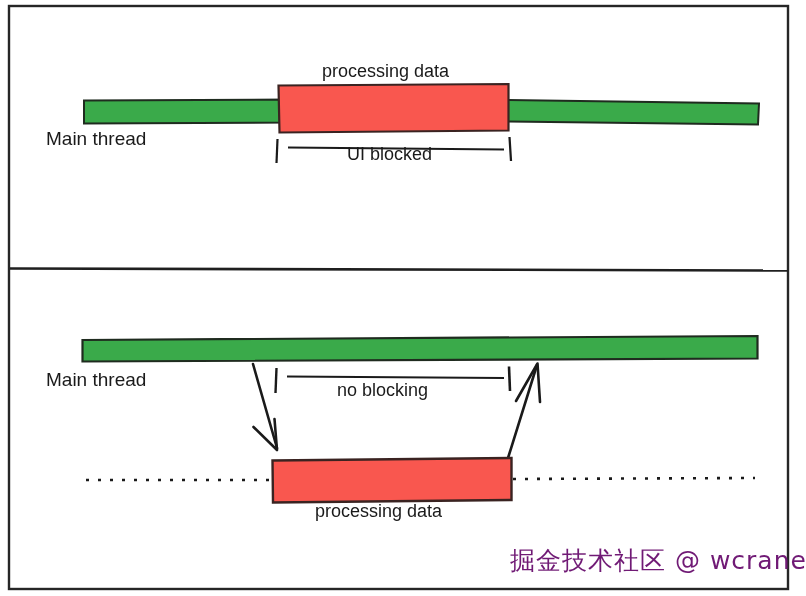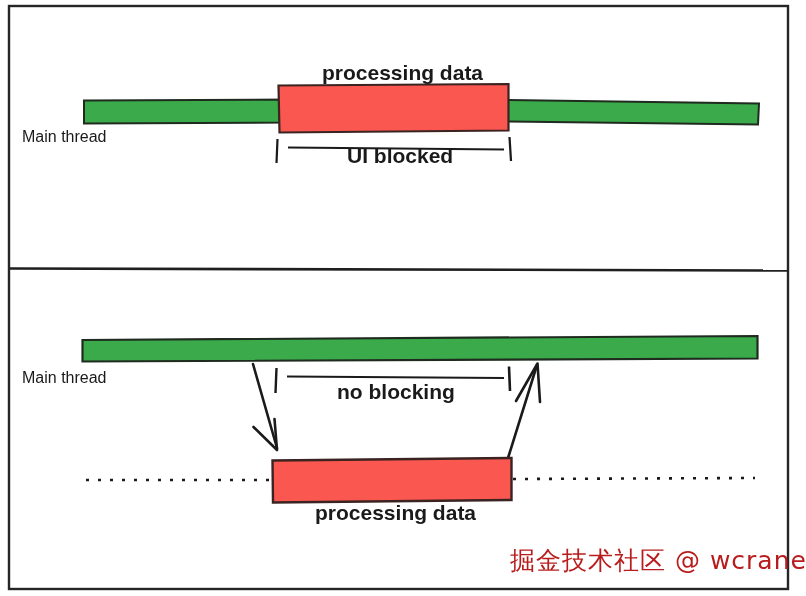--- a/index.html
+++ b/index.html
@@ -25,30 +25,30 @@
     height: 596px;
   }
   .lbl {
     position: absolute;
     color: #1a1a1a;
     white-space: nowrap;
     font-family: "Liberation Sans", sans-serif;
     font-weight: 400;
   }
   .lbl-thread {
-    font-size: 16px;
+    font-size: 19px;
+    margin-left: 24px;
   }
   .lbl-annot {
-    font-size: 21px;
-    font-weight: bold;
+    font-size: 18px;
   }
   .watermark {
     position: absolute;
     font-size: 25px;
-    color: #b91c1c;
+    color: #701a75;
     font-family: "DejaVu Sans", sans-serif;
     white-space: nowrap;
     letter-spacing: 1px;
   }
 </style>
 </head>
 <body>
 
 <div id="canvas">
 

